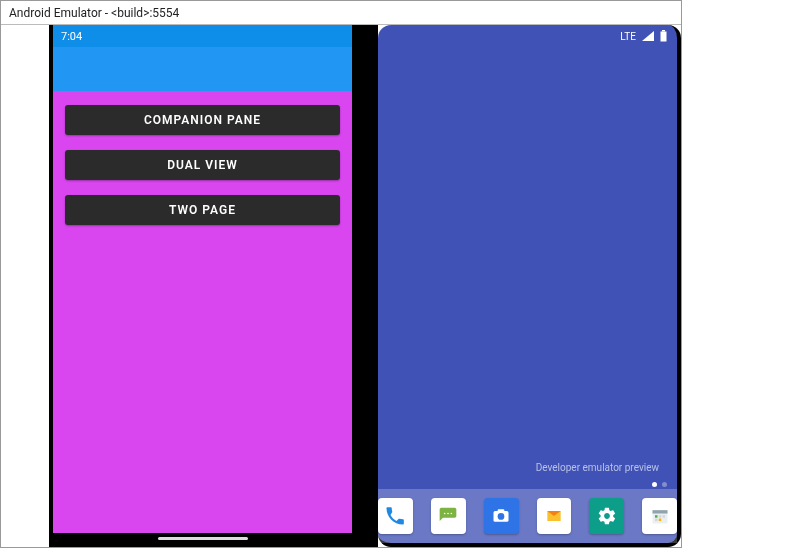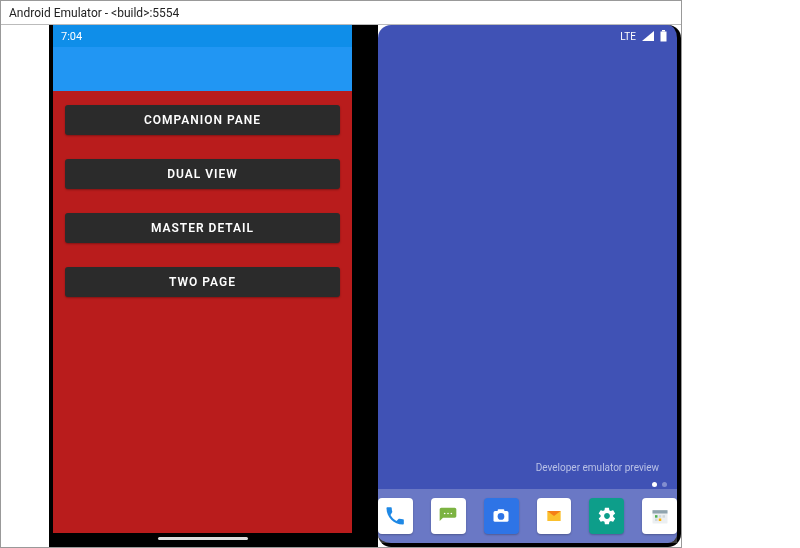--- a/index.html
+++ b/index.html
@@ -56,25 +56,25 @@
     display: flex;
     align-items: center;
     padding: 0 8px;
   }
   .appbar-left {
     height: 44px;
     background: #2196f3;
   }
   .content-left {
     flex: 1;
-    background: #b91c1c;
+    background: #d946ef;
     padding: 14px 12px;
     display: flex;
     flex-direction: column;
-    gap: 24px;
+    gap: 15px;
   }
   .btn {
     background: #2b2b2b;
     color: #fff;
     text-align: center;
     font-size: 12px;
     letter-spacing: 1px;
     font-weight: 600;
     padding: 8px 0;
     border-radius: 3px;
@@ -155,21 +155,20 @@
   <div class="devices">
 
     <div class="screen-left">
       <div class="statusbar-left">
         <span>7:04</span>
       </div>
       <div class="appbar-left"></div>
       <div class="content-left">
         <div class="btn">COMPANION PANE</div>
         <div class="btn">DUAL VIEW</div>
-        <div class="btn">MASTER DETAIL</div>
         <div class="btn">TWO PAGE</div>
       </div>
       <div class="navbar-left">
         <div class="navpill"></div>
       </div>
     </div>
 
     <div class="hinge"></div>
 
     <div class="screen-right">

